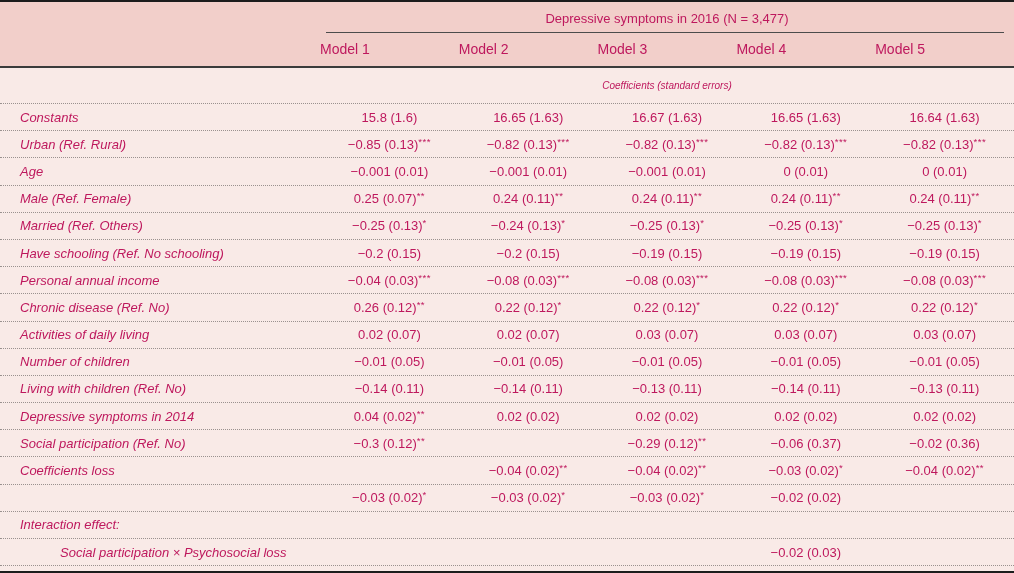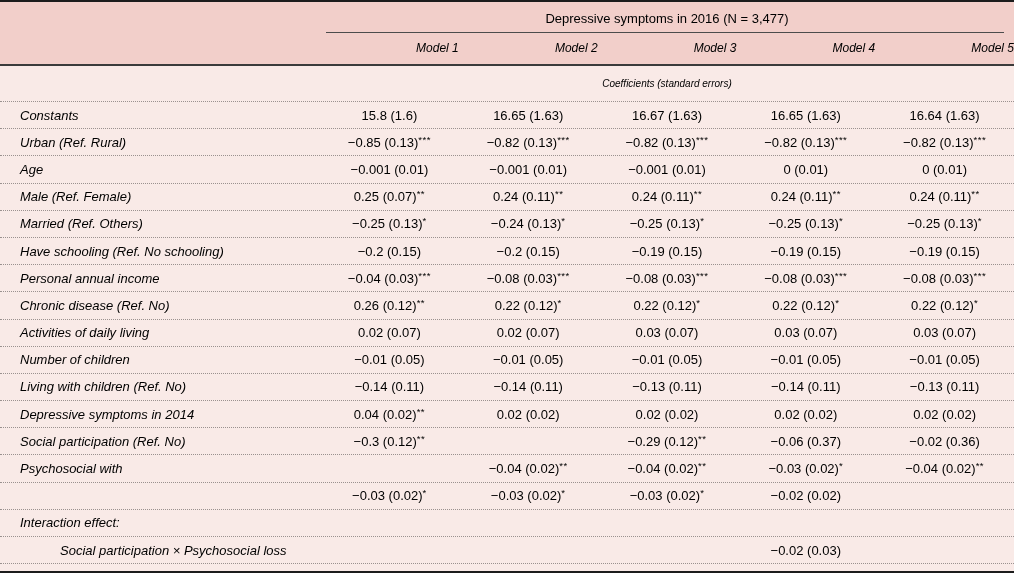--- a/index.html
+++ b/index.html
@@ -9,21 +9,21 @@
     font-family: "Liberation Sans", "DejaVu Sans", sans-serif;
   }
   .table {
     position: relative;
     width: 1014px;
     height: 573px;
     box-sizing: border-box;
     background: #f9eae7;
     border-top: 2px solid #1c1c1c;
     border-bottom: 2px solid #1c1c1c;
-    color: #000000;
+    color: #be185d;
     overflow: hidden;
   }
   .header {
     background: #f2cfca;
     border-bottom: 2px solid #3b3b3b;
   }
   .grid {
     display: grid;
     grid-template-columns: 320px repeat(5, 1fr);
   }
@@ -34,24 +34,23 @@
     padding-top: 9px;
     padding-bottom: 6px;
   }
   .spanner-rule {
     grid-column: 2 / 7;
     border-bottom: 1px solid #4c4c4c;
     margin: 0 10px 0 6px;
     height: 0;
   }
   .model-cell {
-    text-align: right;
-    font-size: 12px;
+    text-align: left;
+    font-size: 14px;
     padding: 8px 0 9px 0;
-    font-style: italic;
   }
   .subheader-row {
     height: 35px;
     align-items: center;
   }
   .subheader-cell {
     grid-column: 2 / 7;
     text-align: center;
     font-style: italic;
     font-size: 10px;
@@ -209,21 +208,21 @@
       </div>
       <div class="grid row">
         <div class="rlabel">Social participation (Ref. No)</div>
         <div class="cell"><span>−0.3 (0.12)</span><span class="stars">**</span></div>
         <div class="cell"><span></span><span class="stars"></span></div>
         <div class="cell"><span>−0.29 (0.12)</span><span class="stars">**</span></div>
         <div class="cell"><span>−0.06 (0.37)</span><span class="stars"></span></div>
         <div class="cell"><span>−0.02 (0.36)</span><span class="stars"></span></div>
       </div>
       <div class="grid row">
-        <div class="rlabel">Psychosocial with</div>
+        <div class="rlabel">Coefficients loss</div>
         <div class="cell"><span></span><span class="stars"></span></div>
         <div class="cell"><span>−0.04 (0.02)</span><span class="stars">**</span></div>
         <div class="cell"><span>−0.04 (0.02)</span><span class="stars">**</span></div>
         <div class="cell"><span>−0.03 (0.02)</span><span class="stars">*</span></div>
         <div class="cell"><span>−0.04 (0.02)</span><span class="stars">**</span></div>
       </div>
       <div class="grid row">
         <div class="cell"><span></span><span class="stars"></span></div>
         <div class="cell"><span>−0.03 (0.02)</span><span class="stars">*</span></div>
         <div class="cell"><span>−0.03 (0.02)</span><span class="stars">*</span></div>

